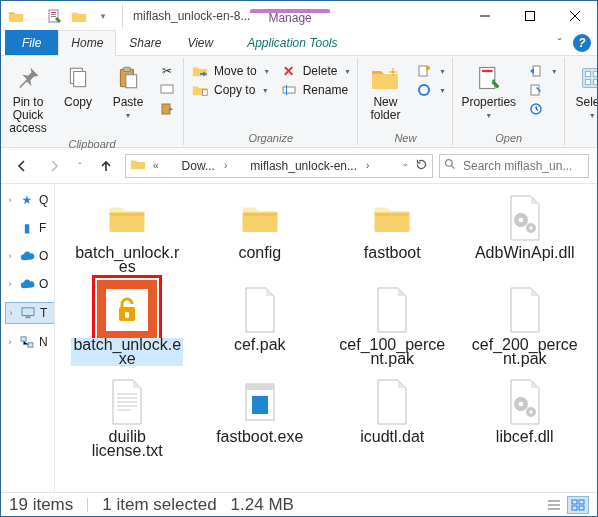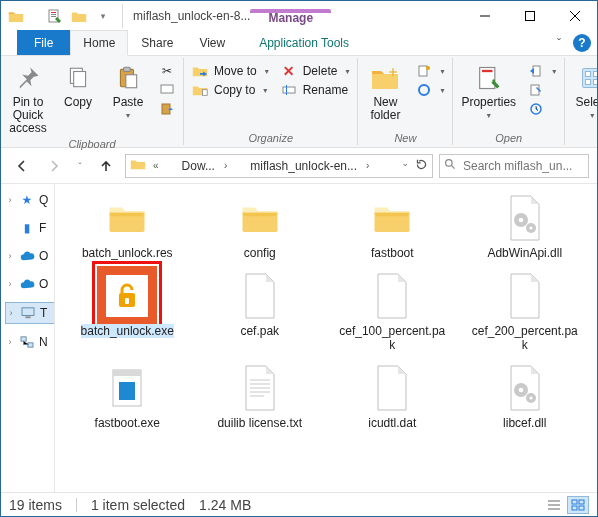--- a/index.html
+++ b/index.html
@@ -6,31 +6,31 @@
   * { box-sizing:border-box; }
   body { margin:0; font-family:"Segoe UI",Tahoma,sans-serif; font-size:12px; color:#222; background:#fff; width:598px; }
   .window { width:598px; height:517px; border:1px solid #296796; display:flex; flex-direction:column; overflow:hidden; position:relative; background:#fff; }
 
   
   .titlebar { height:30px; background:#fff; display:flex; align-items:stretch; border-bottom:0; }
   .qat { display:flex; align-items:center; padding:0 6px; gap:6px; }
   .qat .sq { width:18px; height:18px; display:inline-flex; align-items:center; justify-content:center; }
   .vsep { width:1px; background:var(--sep); margin:3px 4px; }
   .title-text { display:flex; align-items:center; gap:8px; padding:0 6px; flex:0 0 auto; color:#444; }
-  .title-tool { background:#fff; display:flex; align-items:center;font-weight:bold; }
+  .title-tool { background:#fff; display:flex; align-items:center; }
   .pill { position:relative; margin-left:0; height:22px; margin-top:8px; }
   .pill span.lbl { position:relative; z-index:1; display:inline-block; padding:2px 12px 4px; color:#7a4a86; font-size:12px; }
   .pill::before { content:""; position:absolute; left:-6px; right:-6px; top:0; height:4px; background:var(--tool-purple); border-radius:2px 2px 0 0; }
   .wincontrols { margin-left:auto; display:flex; }
   .wbtn { width:45px; height:30px; display:flex; align-items:center; justify-content:center; }
   .wbtn svg { width:10px; height:10px; }
   .wbtn.close { color:#000; }
 
   
-  .tabstrip { height:25px; display:flex; align-items:flex-end; background:#fff; border-bottom:1px solid var(--ribbon-border); padding-left:16px; }
+  .tabstrip { height:25px; display:flex; align-items:flex-end; background:#fff; border-bottom:1px solid var(--ribbon-border); padding-left:4px;font-style:italic; }
   .tab { padding:5px 12px 5px; font-size:12px; color:#333; border:1px solid transparent; border-bottom:none; position:relative; }
   .tab.file { background: var(--accent); color:#fff; padding:5px 16px; }
   .tab.active { background:var(--ribbon-bg); border-color:var(--ribbon-border); border-bottom:1px solid var(--ribbon-bg); margin-bottom:-1px; }
   .tab.tool { color:#0f766e; margin-left:8px; }
   .tabstrip .spacer { flex:1; }
   .tabstrip .collapse { padding:4px 6px; color:#666; }
   .tabstrip .help { width:18px; height:18px; border-radius:50%; background:var(--accent); color:#fff; font-weight:bold; font-size:12px; display:flex; align-items:center; justify-content:center; margin:0 6px 3px; }
 
   
   .ribbon { background:var(--ribbon-bg); border-bottom:1px solid var(--ribbon-border); height:92px; display:flex; align-items:stretch; padding:2px 0; }
@@ -64,26 +64,26 @@
   .treepane { width:54px; border-right:1px solid #e7e7e7; padding:6px 2px 2px 4px; overflow:hidden; }
   .tnode { display:flex; align-items:center; gap:4px; padding:2px 0; font-size:12px; color:#222; white-space:nowrap; }
   .tnode .exp { width:10px; color:#777; font-size:9px; display:inline-block; text-align:center; }
   .tnode.selected { background:#d6e8f7; border:1px solid #8fb8da; width:calc(100% + 18px); }
   .tnode .ticn { width:16px; height:16px; display:inline-flex; align-items:center; justify-content:center; }
 
   .content { flex:1; position:relative; overflow:hidden; padding:0 6px 4px 6px; }
   .filegrid { display:grid; grid-template-columns:repeat(4,1fr); gap:0; }
   .fitem { display:flex; flex-direction:column; align-items:center; padding:6px 2px 2px; }
   .fitem .ficn { width:64px; height:56px; display:flex; align-items:center; justify-content:center; }
-  .fitem .flabel { text-align:center; font-size:12px; line-height:14px; word-break:break-word; max-width:112px; }
+  .fitem .flabel { text-align:center; font-size:16px; line-height:14px; word-break:break-word; max-width:112px; }
   .fitem.selected .flabel { background:#cde8ff; }
   .highlight-box { border:3px solid #e11; padding:2px; }
 
   
-  .statusbar { height:24px; border-top:1px solid #e4e4e4; display:flex; align-items:center; padding:0 8px; font-size:14px; color:#444; gap:14px; }
+  .statusbar { height:24px; border-top:1px solid #e4e4e4; display:flex; align-items:center; padding:0 8px; font-size:17px; color:#444; gap:14px; }
   .statusbar .spacer { flex:1; }
   .viewsw { display:flex; gap:2px; }
   .viewsw .vw { width:22px; height:18px; border:1px solid transparent; display:flex; align-items:center; justify-content:center; }
   .viewsw .vw.active { border-color:#8fb8da; background:#cfe6f7; }
 
   
   .fold-svg { width:42px; height:36px; }
   .page-svg { width:40px; height:48px; }
   .dll-svg { width:40px; height:48px; }
   .folder16 { width:16px; height:13px; }
@@ -542,38 +542,38 @@
               <svg class="page-svg" viewBox="0 0 40 48">
                 <path fill="#fff" stroke="#bfbfbf" d="M6 2h20l8 8v36H6z"></path>
                 <path fill="#e6e6e6" d="M26 2v8h8z"></path>
               </svg>
             </div>
             <div class="flabel">cef_200_percent.pak</div>
           </div>
           <div class="fitem">
             <div class="ficn">
               <svg class="page-svg" viewBox="0 0 40 48">
-                <rect x="6" y="6" width="28" height="36" fill="#fff" stroke="#bfbfbf"></rect>
-                <rect x="6" y="6" width="28" height="6" fill="#d9d9d9"></rect>
-                <rect x="12" y="18" width="16" height="18" fill="#1e88d2"></rect>
-              </svg>
-            </div>
-            <div class="flabel">fastboot.exe</div>
-          </div>
-          <div class="fitem">
-            <div class="ficn">
-              <svg class="page-svg" viewBox="0 0 40 48">
                 <path fill="#fff" stroke="#bfbfbf" d="M6 2h20l8 8v36H6z"></path>
                 <path fill="#e6e6e6" d="M26 2v8h8z"></path>
                 <g stroke="#c8c8c8">
                   <path d="M10 16h20M10 20h20M10 24h20M10 28h20M10 32h14"></path>
                 </g>
               </svg>
             </div>
             <div class="flabel">duilib license.txt</div>
+          </div>
+          <div class="fitem">
+            <div class="ficn">
+              <svg class="page-svg" viewBox="0 0 40 48">
+                <rect x="6" y="6" width="28" height="36" fill="#fff" stroke="#bfbfbf"></rect>
+                <rect x="6" y="6" width="28" height="6" fill="#d9d9d9"></rect>
+                <rect x="12" y="18" width="16" height="18" fill="#1e88d2"></rect>
+              </svg>
+            </div>
+            <div class="flabel">fastboot.exe</div>
           </div>
           <div class="fitem">
             <div class="ficn">
               <svg class="page-svg" viewBox="0 0 40 48">
                 <path fill="#fff" stroke="#bfbfbf" d="M6 2h20l8 8v36H6z"></path>
                 <path fill="#e6e6e6" d="M26 2v8h8z"></path>
               </svg>
             </div>
             <div class="flabel">icudtl.dat</div>
           </div>

